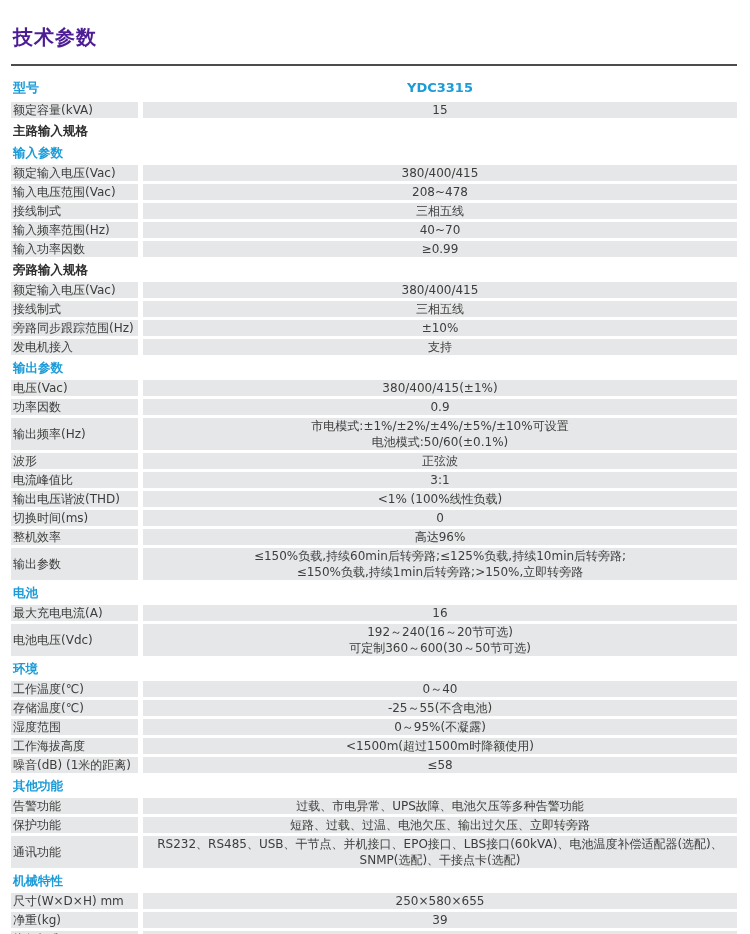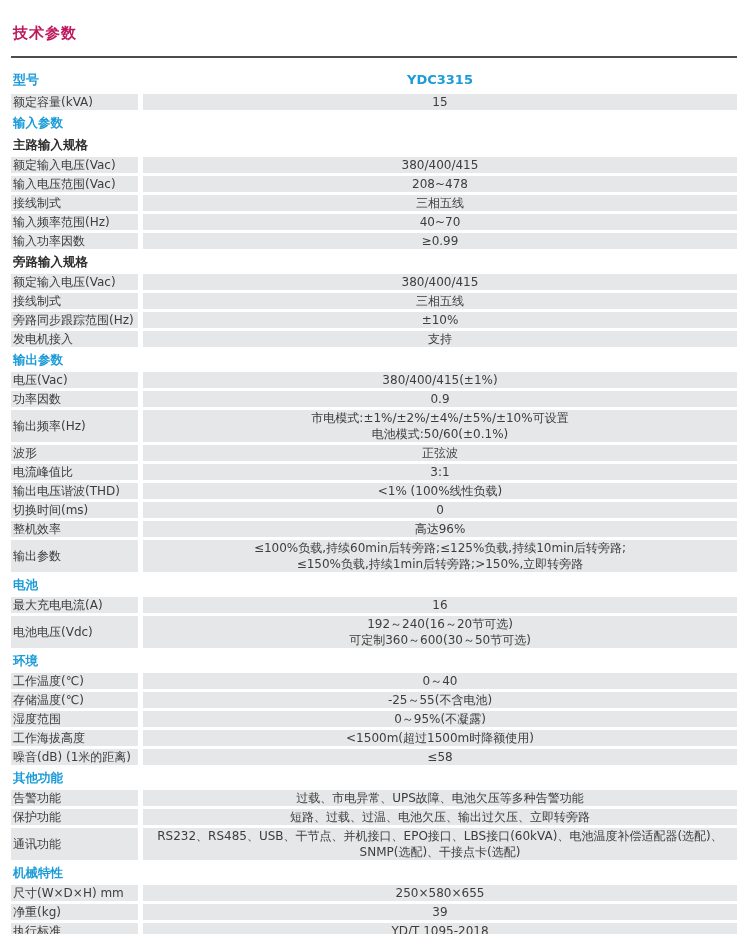--- a/index.html
+++ b/index.html
@@ -9,21 +9,21 @@
     --rule:#4c4c4c;
   }
   html,body{margin:0;padding:0;}
   body{
     width:750px;height:934px;background:#ffffff;overflow:hidden;
     font-family:"DejaVu Sans","Liberation Sans",sans-serif;
     -webkit-font-smoothing:antialiased;
   }
   .doc{box-sizing:border-box;padding:24px 13px 0 11px;}
   .title{
-    font-size:15px;font-weight:700;color:#be185d;
+    font-size:20px;font-weight:700;color:#4c1d95;
     margin:0 0 0 2px;letter-spacing:1px;
   }
   .table{margin-top:13px;border-top:2px solid var(--rule);padding-top:5px;}
   .row{display:flex;margin-bottom:3px;}
   .row .label{
     flex:0 0 127px;width:127px;box-sizing:border-box;padding-left:2px;
     font-size:12px;color:var(--text);display:flex;align-items:center;
   }
   .row .value{
     flex:1;margin-left:5px;text-align:center;font-size:12px;color:var(--text);
@@ -56,22 +56,22 @@
         <div>YDC3315</div>
       </div>
     </div>
     <div id="rows">
         <div class="row data-row">
           <div class="label">额定容量(kVA)</div>
           <div class="value">
             <div>15</div>
           </div>
         </div>
+        <div class="hrow subheader">主路输入规格</div>
         <div class="hrow section">输入参数</div>
-        <div class="hrow subheader">主路输入规格</div>
         <div class="row data-row">
           <div class="label">额定输入电压(Vac)</div>
           <div class="value">
             <div>380/400/415</div>
           </div>
         </div>
         <div class="row data-row">
           <div class="label">输入电压范围(Vac)</div>
           <div class="value">
             <div>208~478</div>
@@ -166,21 +166,21 @@
         </div>
         <div class="row data-row">
           <div class="label">整机效率</div>
           <div class="value">
             <div>高达96%</div>
           </div>
         </div>
         <div class="row data-row">
           <div class="label">输出参数</div>
           <div class="value">
-            <div>≤100%负载,持续60min后转旁路;≤125%负载,持续10min后转旁路;</div>
+            <div>≤150%负载,持续60min后转旁路;≤125%负载,持续10min后转旁路;</div>
             <div>≤150%负载,持续1min后转旁路;&gt;150%,立即转旁路</div>
           </div>
         </div>
         <div class="hrow section">电池</div>
         <div class="row data-row">
           <div class="label">最大充电电流(A)</div>
           <div class="value">
             <div>16</div>
           </div>
         </div>

